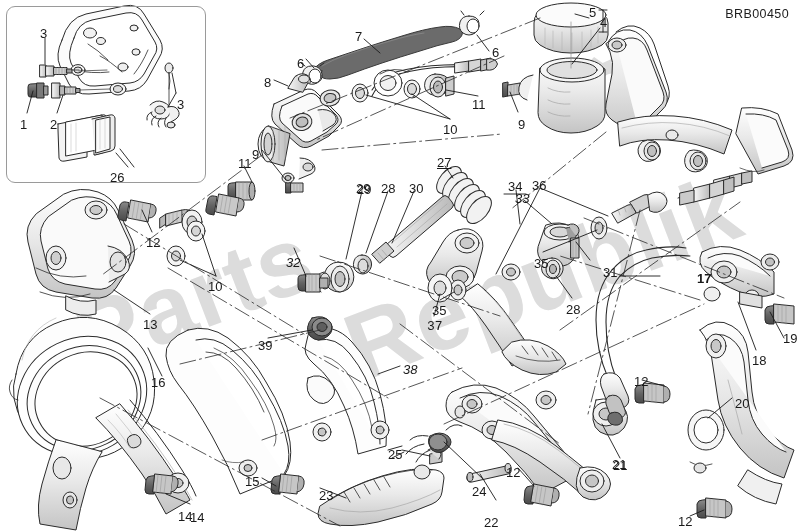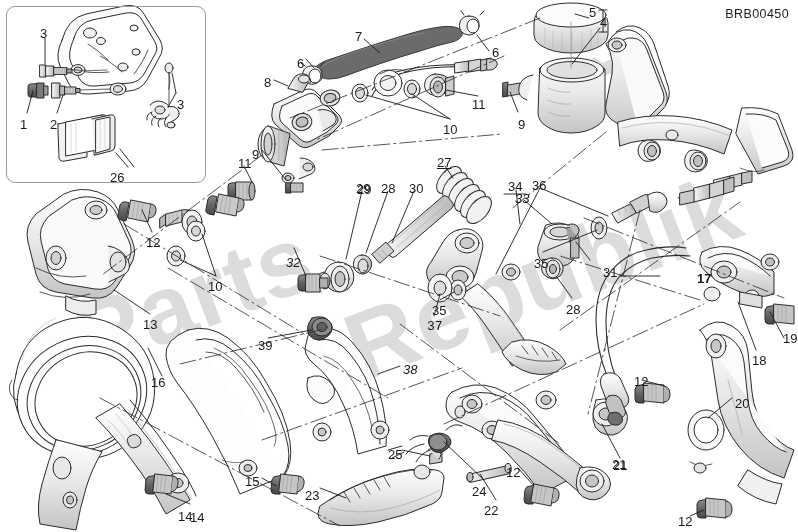--- a/index.html
+++ b/index.html
@@ -638,20 +638,20 @@
       <div class="lbl" style="left: 735px; top: 397px;">20</div>
       <div class="lbl" style="left: 612px; top: 458px;">21</div>
       <div class="lbl" style="left: 613px; top: 459px;">21</div>
       <div class="lbl" style="left: 634px; top: 375px;">12</div>
       <div class="lbl" style="left: 678px; top: 515px;">12</div>
       <div class="lbl" style="left: 506px; top: 466px;">12</div>
       <div class="lbl" style="left: 151px; top: 376px;">16</div>
       <div class="lbl" style="left: 403px; top: 363px; font-style: italic;">38</div>
       <div class="lbl" style="left: 178px; top: 510px;">14</div>
       <div class="lbl" style="left: 245px; top: 475px;">15</div>
-      <div class="lbl" style="left: 305px; top: 489px;">23</div>
+      <div class="lbl" style="left: 319px; top: 489px;">23</div>
       <div class="lbl" style="left: 388px; top: 448px;">25</div>
       <div class="lbl" style="left: 472px; top: 485px;">24</div>
-      <div class="lbl" style="left: 484px; top: 504px;">22</div>
+      <div class="lbl" style="left: 484px; top: 516px;">22</div>
       <div class="lbl" style="left: 190px; top: 511px;">14</div>
     </div>
 
 </div>
 
 </body></html>

